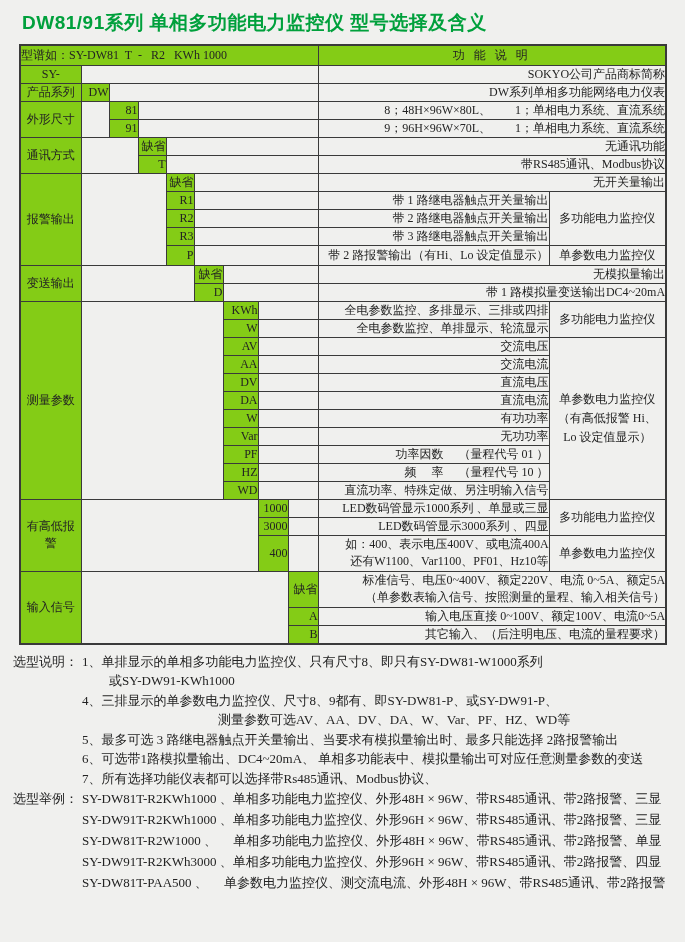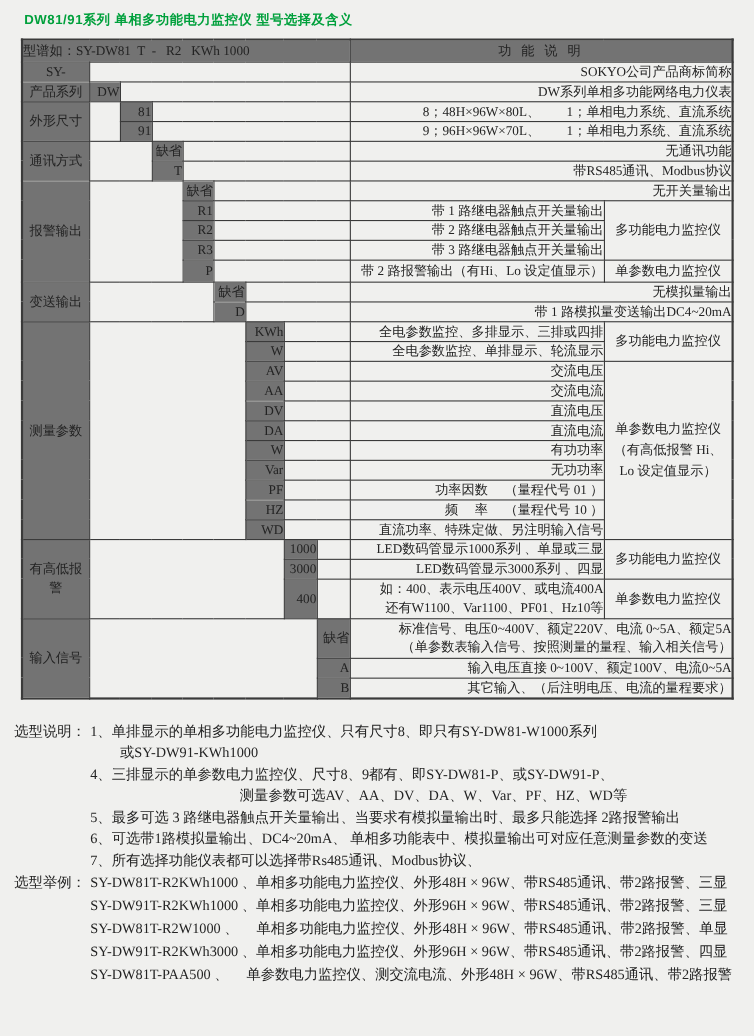--- a/index.html
+++ b/index.html
@@ -6,45 +6,45 @@
   body {
     width:685px; height:942px;
     background:#f0f0ee;
     font-family:"Liberation Serif","DejaVu Serif",serif;
     color:#232323;
     overflow:hidden;
   }
   .page { padding-top:8px; }
   .title {
     font-family:"Liberation Sans","DejaVu Sans",sans-serif;
-    font-size:12px; font-weight:bold; color:#00a03c;
+    font-size:19px; font-weight:bold; color:#00a03c;
     margin:2px 0 8px 22px; letter-spacing:0.5px;
   }
   table.spec {
     border-collapse:collapse; table-layout:fixed;
     width:646px; margin-left:19px;
     border:2px solid #3a3a3a;
   }
   .spec td, .spec th {
     border:1px solid #3a3a3a;
     padding:0; font-weight:normal; font-size:12px;
     overflow:hidden; vertical-align:middle;
   }
   tr.hr  { height:20px; }
   tr.r   { height:17.5px; }
   tr.r2  { height:36px; }
-  .green { background:#737373; }
+  .green { background:#84cc16; }
   .label { text-align:center; font-size:12px;font-family:Liberation Serif, serif; }
   .code  { text-align:right; font-size:11.5px;margin-left:33px; }
   .desc  { text-align:right; padding-left:6px; white-space:pre; line-height:17px; }
   .cat   { text-align:center; white-space:pre; line-height:19px; font-size:12px; }
   .model-head { text-align:left; padding-left:10px; white-space:pre; font-size:12.5px; }
   .func-head  { text-align:center; letter-spacing:3px; font-size:12.5px; }
   .notes { display:flex; align-items:flex-start; margin-left:13px; font-size:13px; }
-  .notes.first { margin-top:19px; }
+  .notes.first { margin-top:7px; }
   .note-label { width:69px; flex:none; line-height:19.5px; }
   .note-items { flex:1; }
   .note-line { line-height:19.5px; white-space:pre; }
   .ex .note-line, .ex .note-label { line-height:21px; }
   .ind1 { margin-left:27px; }
   .ind2 { margin-left:136px; }
 </style>
 </head>
 <body>
 

